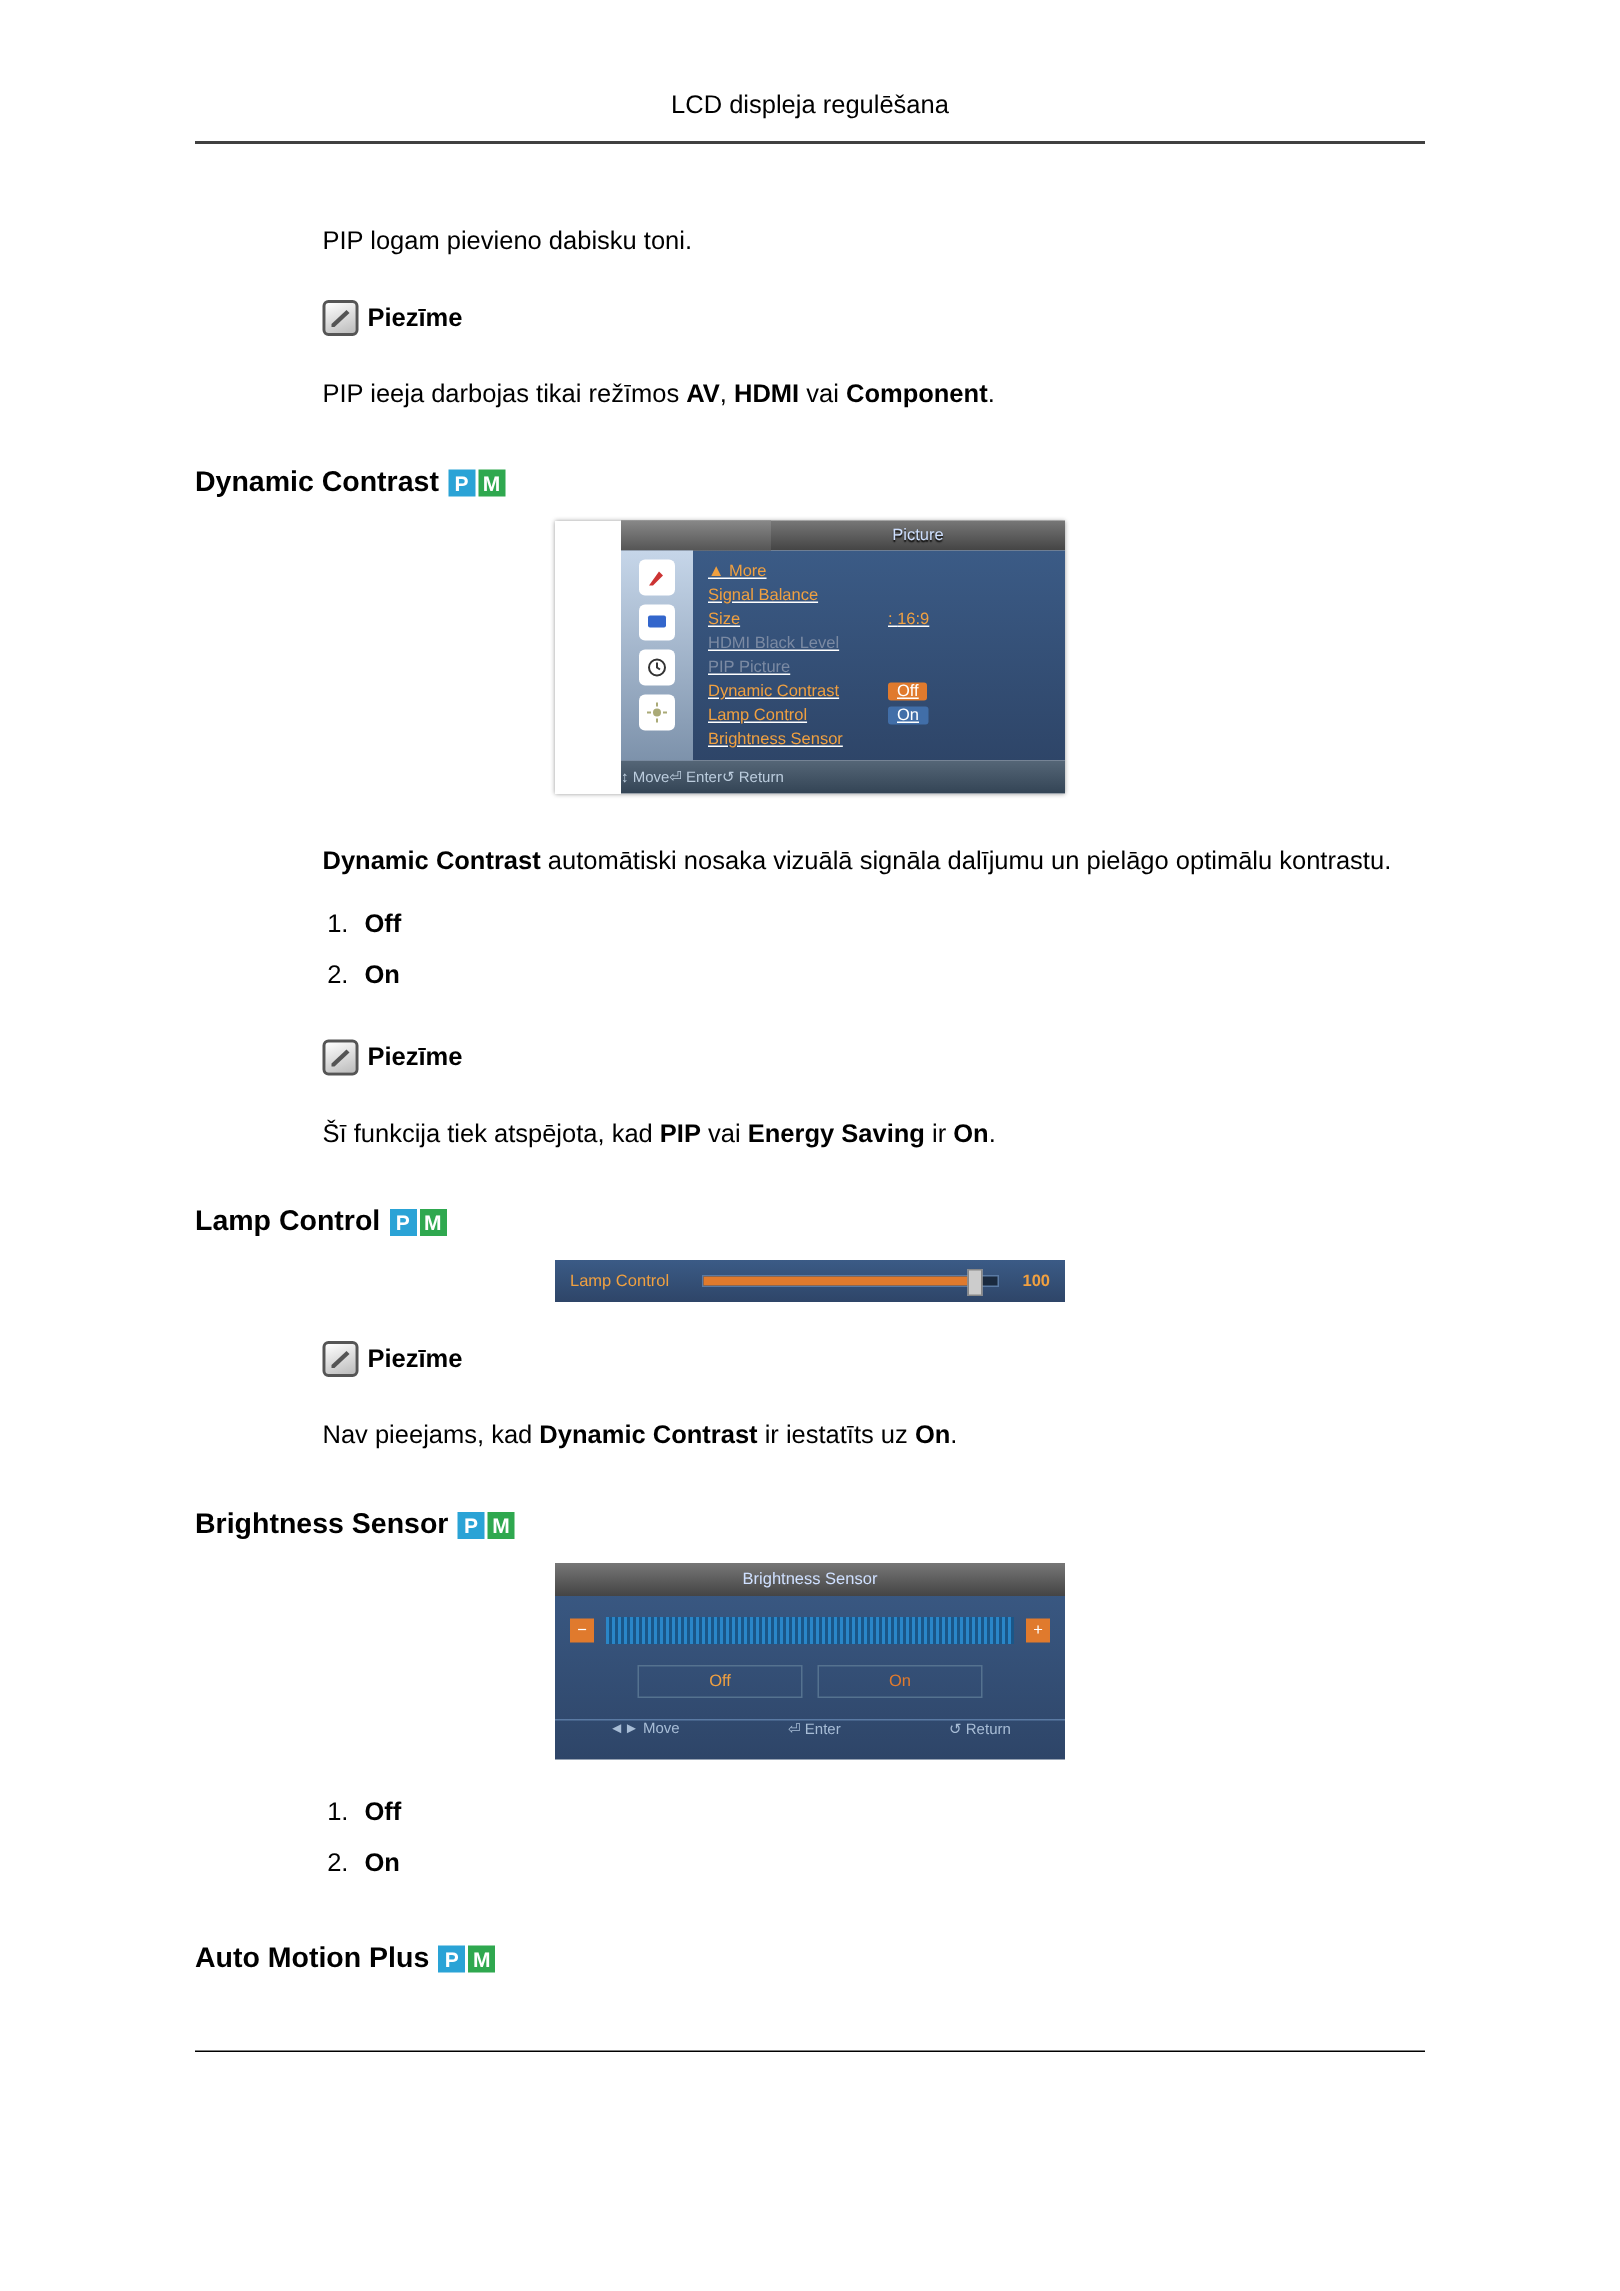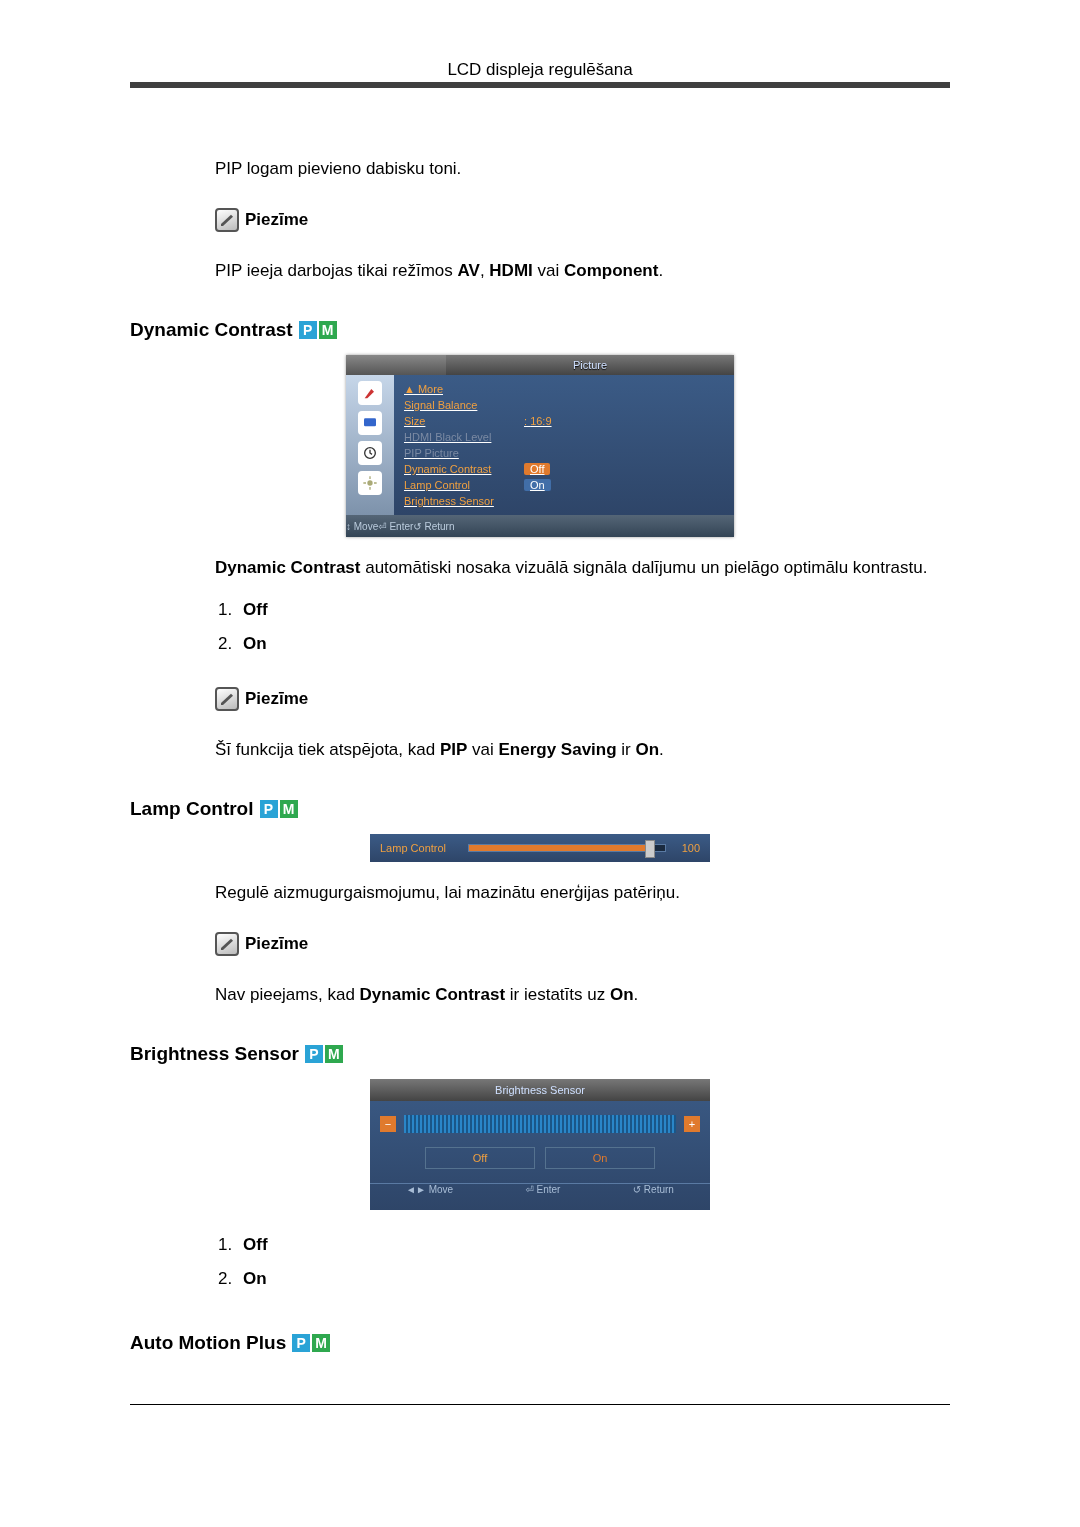--- a/index.html
+++ b/index.html
@@ -11,23 +11,23 @@
     width: 1080px;
     margin: 0 auto;
     padding: 60px 0;
   }
   .page {
     padding: 0 130px;
   }
   .header-title {
     text-align: center;
     font-size: 17px;
-    padding-bottom: 2px;
-    border-bottom: 6px solid #404040;
-    margin-bottom: 68px;
+    padding-bottom: 14px;
+    border-bottom: 2px solid #404040;
+    margin-bottom: 52px;
   }
   .body-indent {
     margin-left: 85px;
   }
   .section-title {
     font-weight: bold;
     font-size: 19px;
     margin-top: 36px;
     margin-bottom: 14px;
     display: flex;
@@ -71,25 +71,26 @@
     color: #fff;
     font-weight: bold;
     font-size: 14px;
     display: flex; align-items:center; justify-content:center;
   }
   .pm-p { background: #2aa3d6; }
   .pm-m { background: #2fa84f; }
 
   
   .osd-menu {
-    width: 388px;
-    margin: 14px auto 18px auto;
+    width: 340px;
+    margin: 14px auto 32px auto;
     font-size: 11px;
     color: #fff;
     box-shadow: 0 0 3px rgba(0,0,0,0.4);
+    padding-left: 44px;
   }
   .osd-tabs {
     height: 20px;
     background: linear-gradient(#777,#444);
     display: flex;
   }
   .osd-tab-left { flex: 0 0 100px; background: linear-gradient(#888,#555); }
   .osd-tab-title {
     flex: 1;
     display:flex; align-items:center; justify-content:center;
@@ -136,21 +137,21 @@
     flex: 1; height: 8px;
     background: #1a2a3f;
     border: 1px solid #5a7aa3;
     position: relative;
   }
   .slider-fill { height: 100%; width: 90%; background:#e07a2d; }
   .slider-thumb {
     position:absolute; top:-5px; left:90%;
     width:10px; height:18px; background:#ccc; border:1px solid #888;
   }
-  .slider-panel .num { color:#f0a040; width: 26px; text-align:right; }
+  .slider-panel .num { color:#f0a040; width: 26px; text-align:right;font-weight:bold; }
 
   
   .bs-panel {
     width: 340px;
     margin: 14px auto 18px auto;
     background: linear-gradient(#3b5b86,#2e4568);
     font-size: 11px;
   }
   .bs-title {
     background: linear-gradient(#777,#444);
@@ -309,21 +310,20 @@
   <div class="slider-panel">
     <span class="lbl">Lamp Control</span>
     <div class="slider-track">
       <div class="slider-fill"></div>
       <div class="slider-thumb"></div>
     </div>
     <span class="num">100</span>
   </div>
 
   <div class="body-indent">
-    <p class="para">Regulē aizmugurgaismojumu, lai mazinātu enerģijas patēriņu.</p>
     <div class="note-line">
       <span class="note-icon-box">
         <svg viewBox="0 0 24 24">
             <path d="M3 18 L18 4 L21 7 L6 21 L3 21 Z" fill="#555"></path>
           </svg>
       </span>
       <span class="bold">Piezīme</span>
     </div>
     <p class="para">
       <span>Nav pieejams, kad </span><span class="bold">Dynamic Contrast</span><span> ir iestatīts uz </span><span class="bold">On</span><span>.</span>

